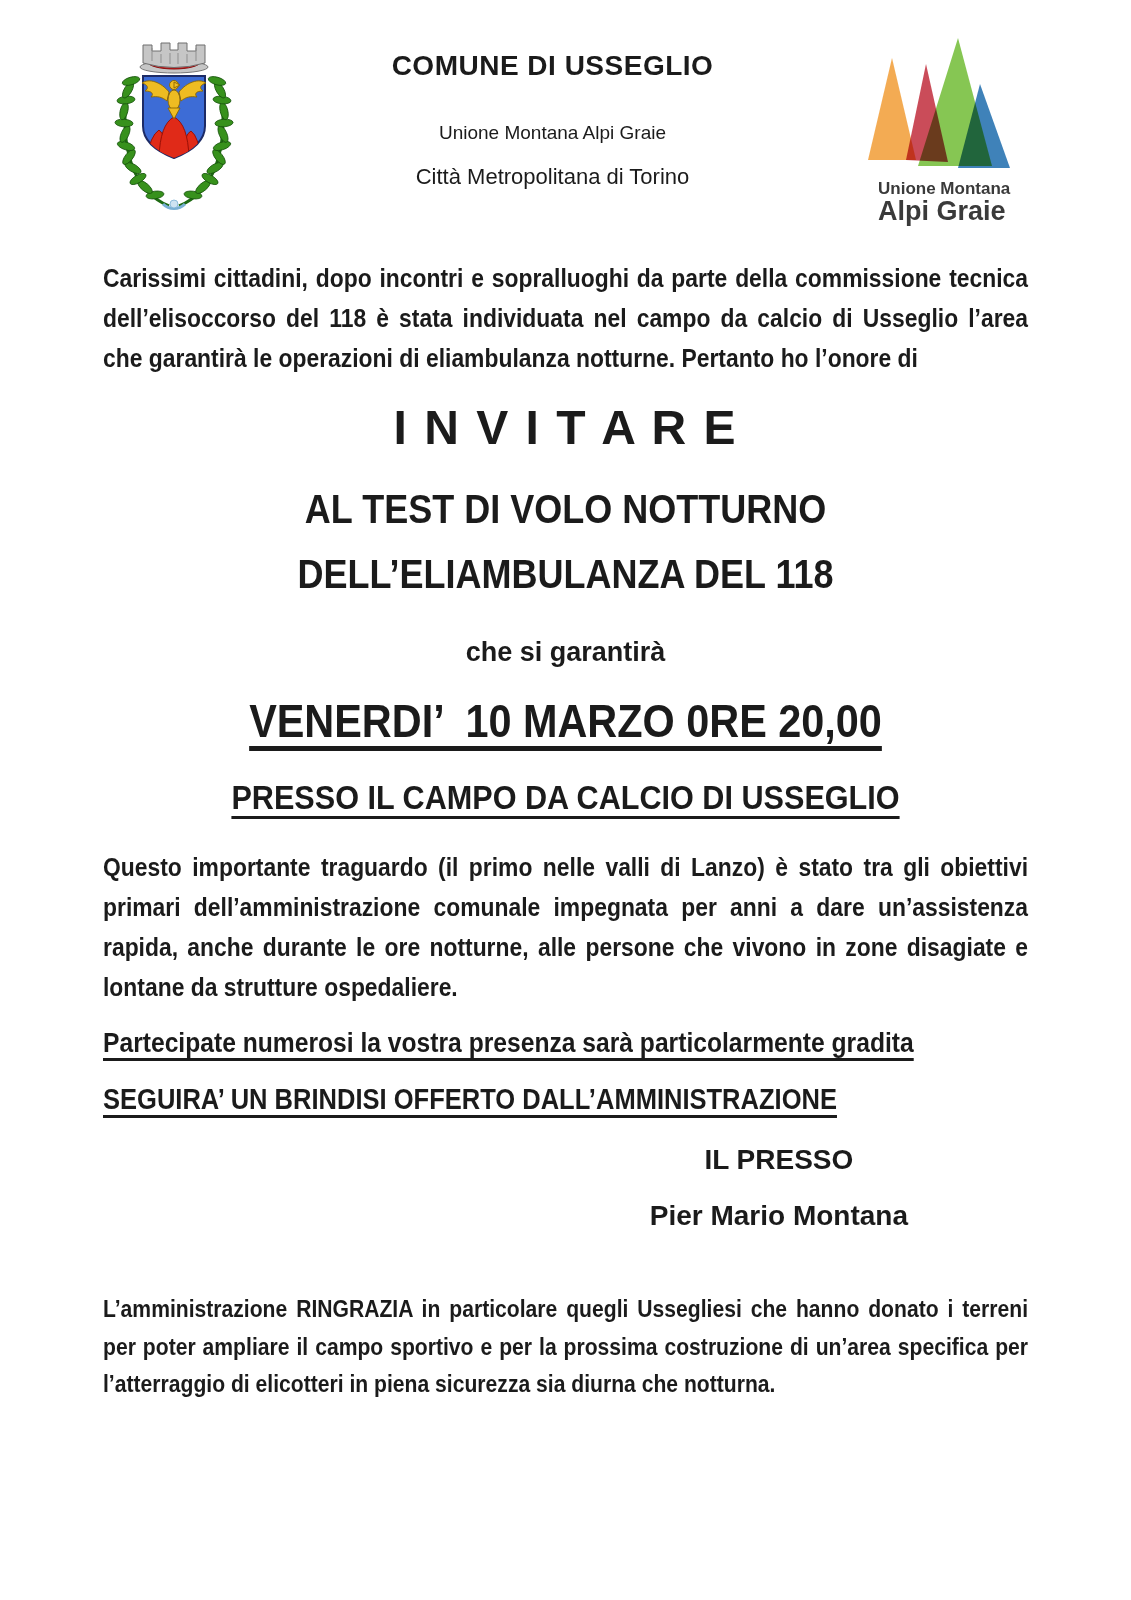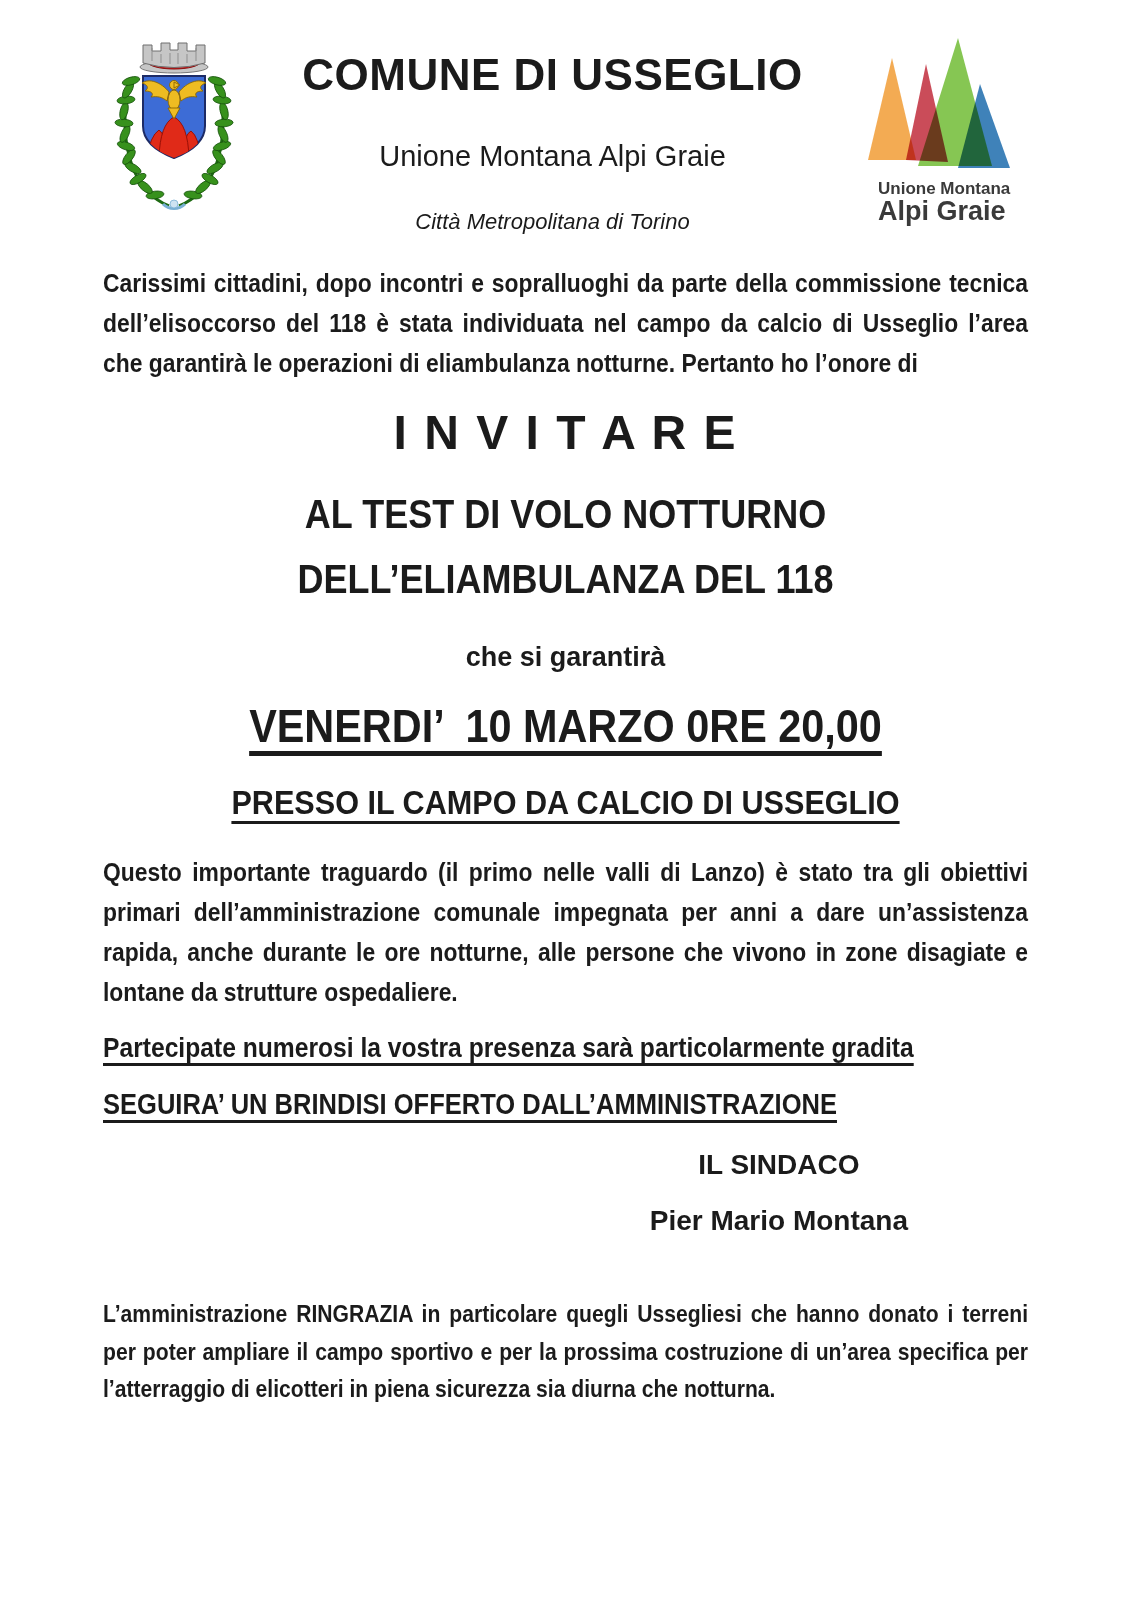--- a/index.html
+++ b/index.html
@@ -7,23 +7,23 @@
     width:1131px;height:1600px;box-sizing:border-box;
     background:#ffffff;overflow:hidden;position:relative;
     padding:34px 103px 0 103px;
     font-family:"Liberation Sans","DejaVu Sans",sans-serif;
     color:#1b1b1b;font-weight:bold;
   }
   
   .header{display:flex;align-items:flex-start;}
   .crest{flex:0 0 auto;margin-left:4px;}
   .htext{flex:1 1 auto;text-align:center;padding:0 6px;}
-  .title{font-size:44px;font-weight:bold;margin-top:16px;letter-spacing:0.5px;}
-  .sub1{font-size:29px;font-weight:normal;margin-top:40px;}
-  .sub2{font-size:22px;font-weight:normal;margin-top:36px;font-style:italic;}
+  .title{font-size:28px;font-weight:bold;margin-top:16px;letter-spacing:0.5px;}
+  .sub1{font-size:19px;font-weight:normal;margin-top:40px;}
+  .sub2{font-size:22px;font-weight:normal;margin-top:20px;}
   .logo{flex:0 0 auto;margin-right:-4px;}
   
   .cx{width:113.64%;transform:scaleX(0.88);transform-origin:left top;}
   .cxc{transform:scaleX(0.9);transform-origin:50% 0;}
   
   .para{font-size:26px;line-height:1.54;text-align:justify;}
   .intro{margin-top:28px;}
   .invitare{margin-top:22px;font-size:48px;text-align:center;letter-spacing:2px;}
   .invite-sub{margin-top:34px;font-size:27px;text-align:center;}
   .event1{margin-top:32px;font-size:40px;text-align:center;}
@@ -138,19 +138,19 @@
 
   <div class="place cxc">PRESSO IL CAMPO DA CALCIO DI USSEGLIO</div>
 
   <div class="para para2 cx">Questo importante traguardo (il primo nelle valli di Lanzo) è stato tra gli obiettivi primari dell’amministrazione comunale impegnata per anni a dare un’assistenza rapida, anche durante le ore notturne, alle persone che vivono in zone disagiate e lontane da strutture ospedaliere.</div>
 
   <div class="participate cx">Partecipate numerosi la vostra presenza sarà particolarmente gradita</div>
 
   <div class="toast cx">SEGUIRA’ UN BRINDISI OFFERTO DALL’AMMINISTRAZIONE</div>
 
   <div class="sig">
-    <div>IL SINDACO</div>
+    <div>IL PRESSO</div>
     <div class="sig-name">Pier Mario Montana</div>
   </div>
 
   <div class="para footer cx">L’amministrazione RINGRAZIA in particolare quegli Ussegliesi che hanno donato i terreni per poter ampliare il campo sportivo e per la prossima costruzione di un’area specifica per l’atterraggio di elicotteri in piena sicurezza sia diurna che notturna.</div>
 
 </div>
 
 </body></html>

